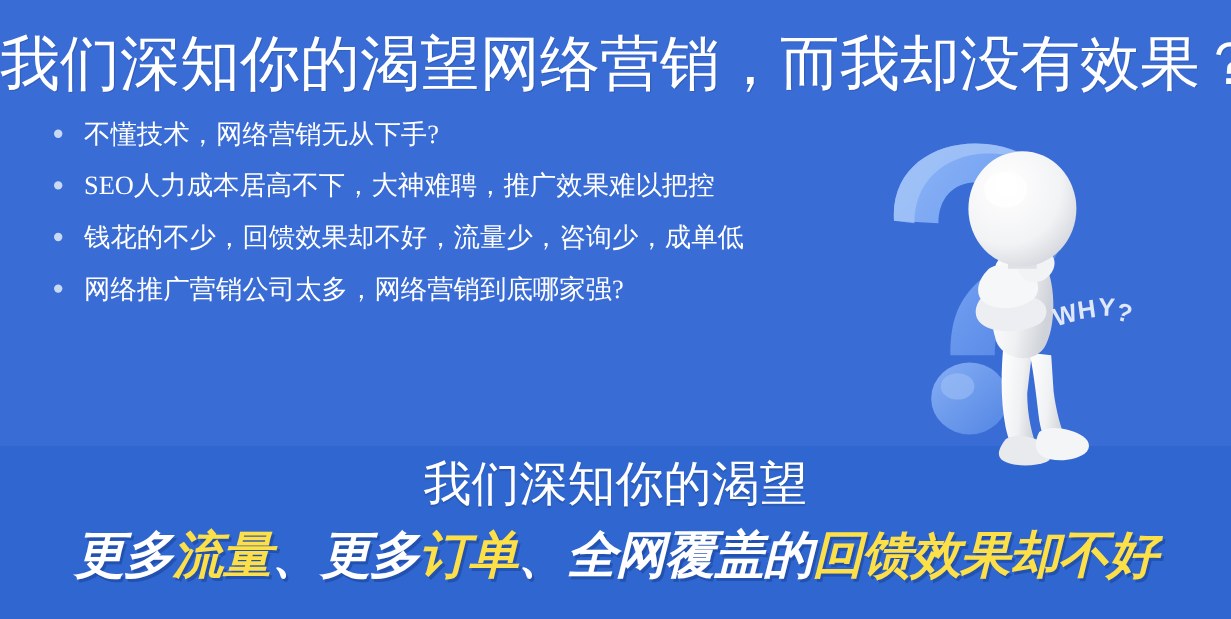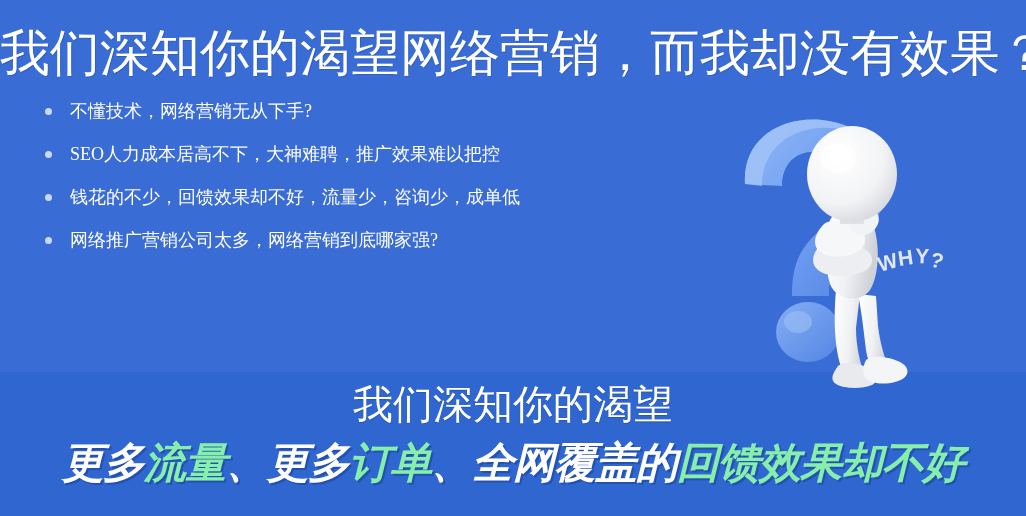--- a/index.html
+++ b/index.html
@@ -38,21 +38,21 @@
   
   .bullets{
     position:absolute;left:36px;top:100px;width:640px;
     margin:0;padding:0;list-style:none;
   }
   .bullets li{
     position:relative;
     padding-left:34px;
     margin:0 0 20px 0;
     font-family:"Liberation Serif", serif;
-    font-size:18px;line-height:23px;
+    font-size:22px;line-height:23px;
     color:#ffffff;
     white-space:nowrap;
   }
   .bullets li:before{
     content:"";
     position:absolute;left:9px;top:8px;
     width:7px;height:7px;border-radius:50%;
     background:#c9d9f4;
   }
 
@@ -76,21 +76,21 @@
     position:absolute;left:0;top:437px;width:1026px;
     text-align:center;
     font-family:"Liberation Sans", sans-serif;
     font-weight:bold;font-style:italic;
     font-size:42px;line-height:52px;
     color:#ffffff;
     letter-spacing:-1px;
     white-space:nowrap;
     text-shadow:2px 2px 0 rgba(23,64,150,.55);
   }
-  .big-line .hl{color:#86efac;}
+  .big-line .hl{color:#fde047;}
 </style>
 </head>
 <body>
 
 <div id="banner">
 
   <div class="band-top"></div>
   <div class="band-bottom"></div>
 
   <div class="headline"><span>我们深知你的渴望</span><span class="hl">网络营销</span><span>，而我却没有效果？</span></div>

